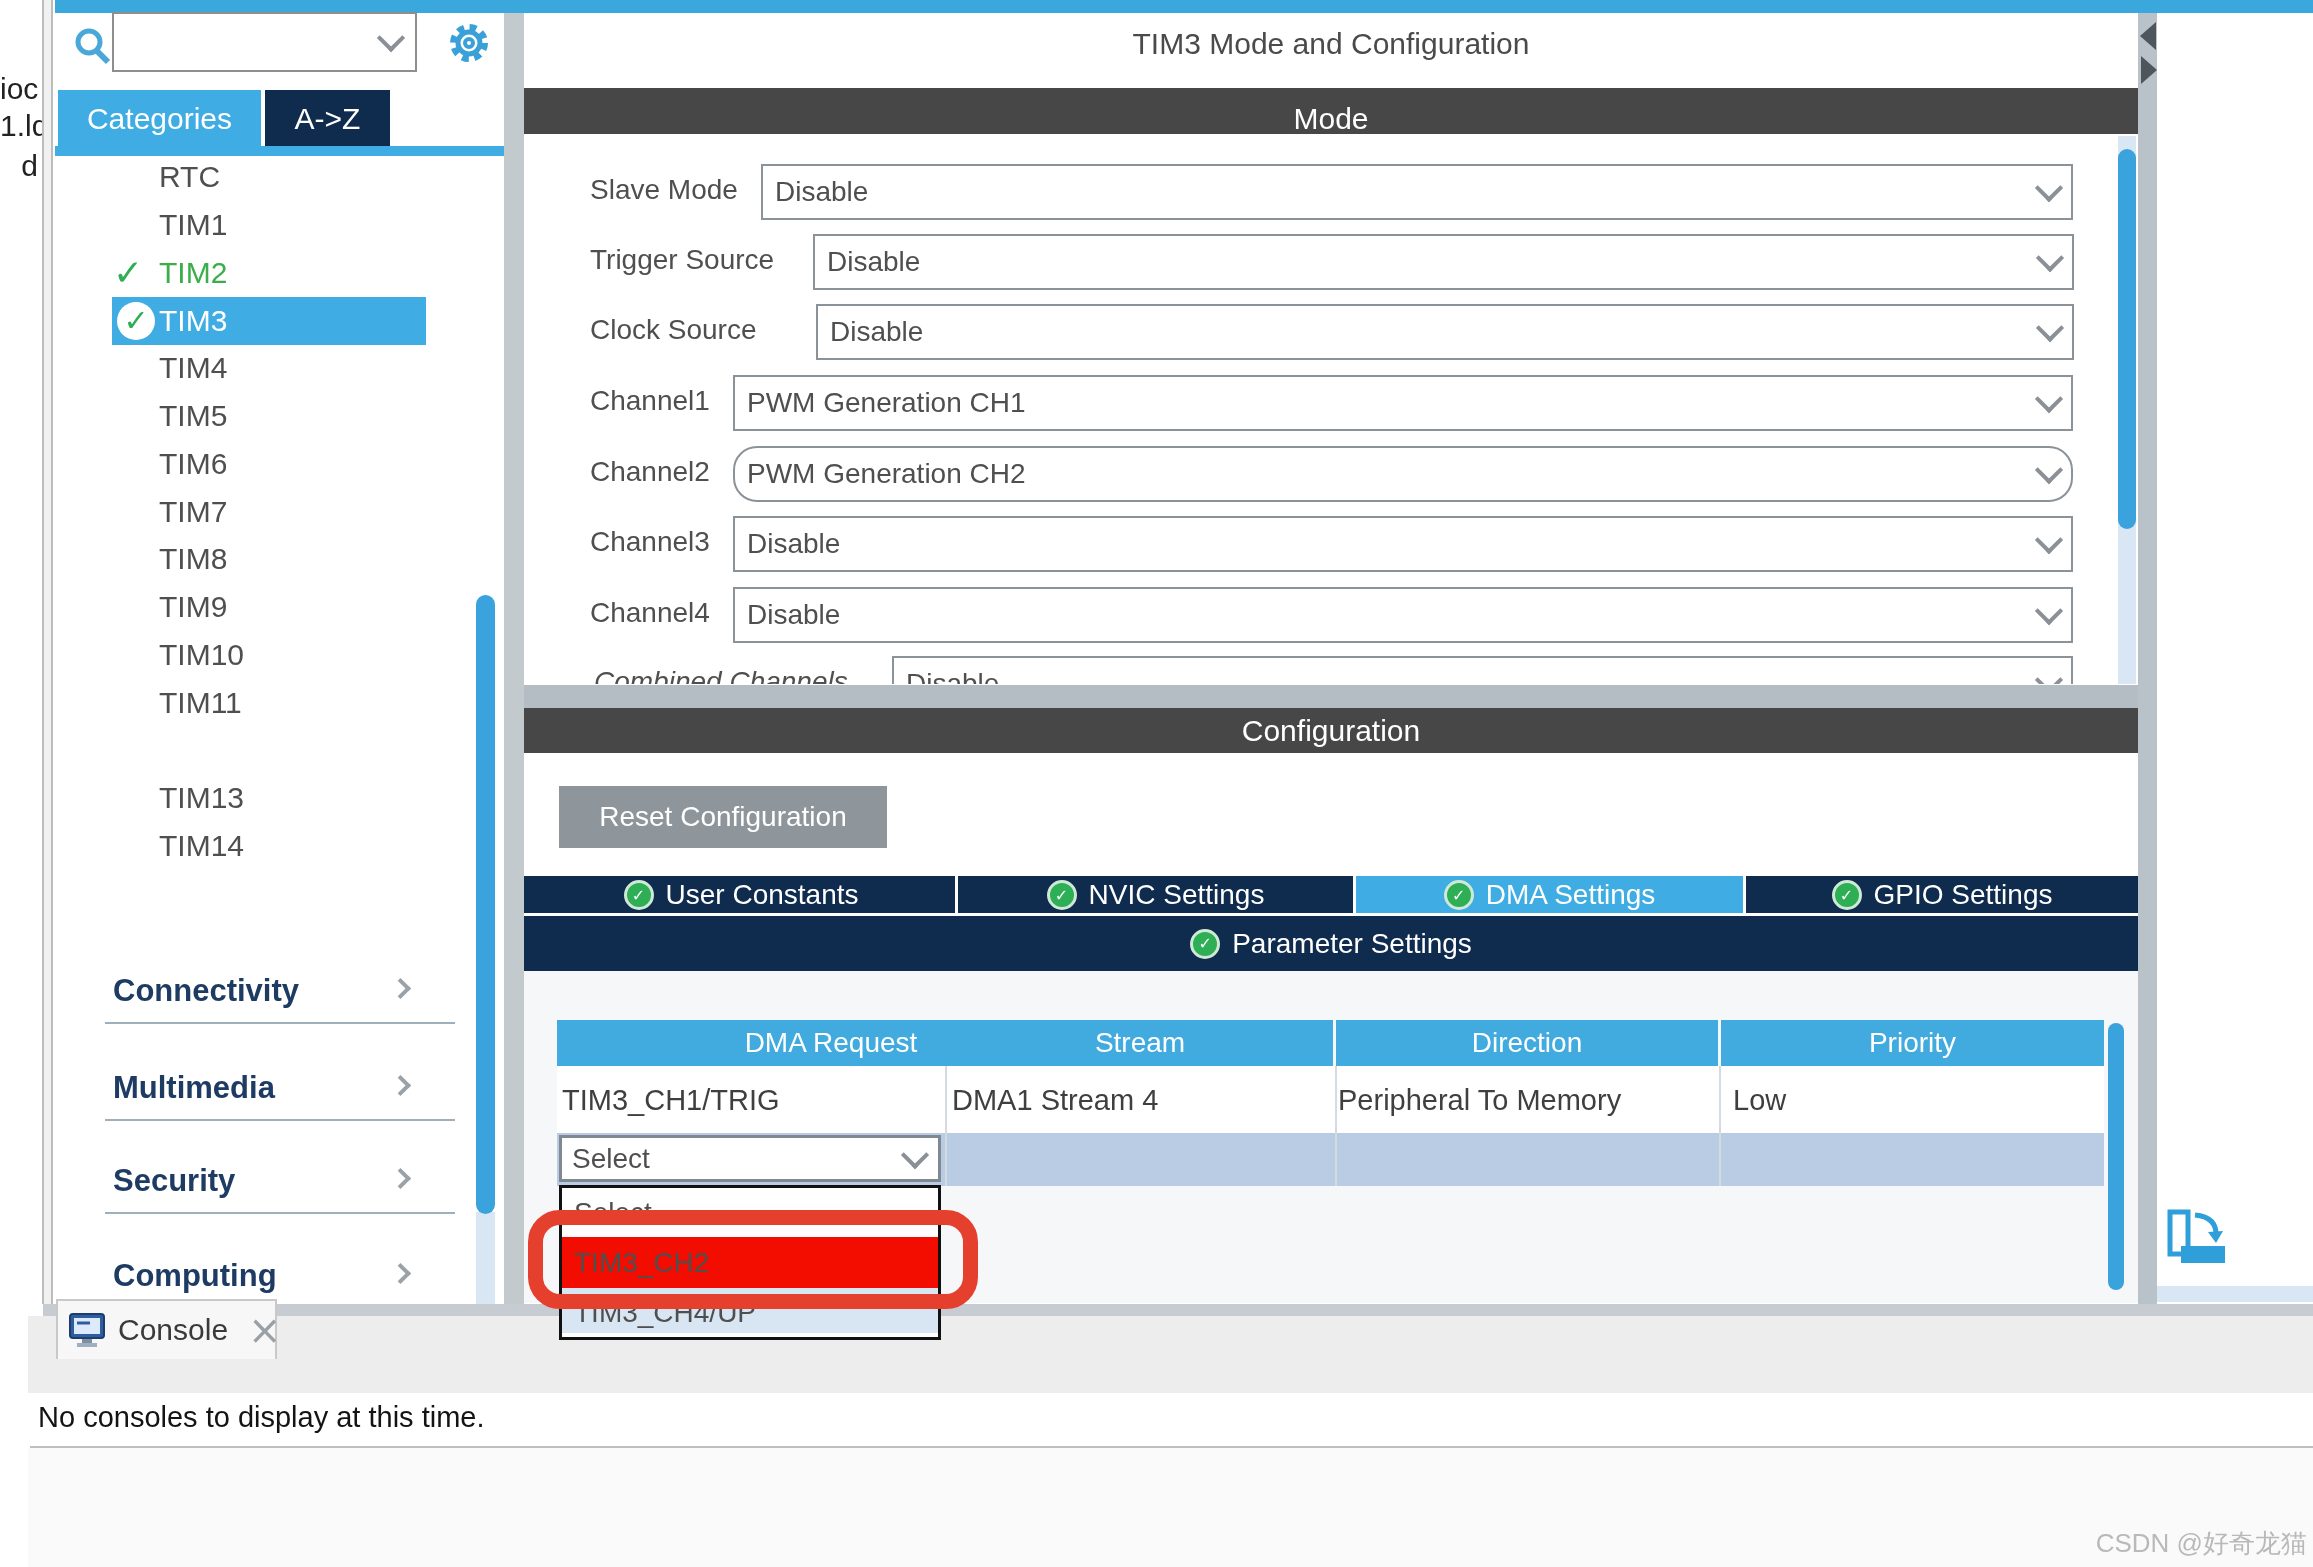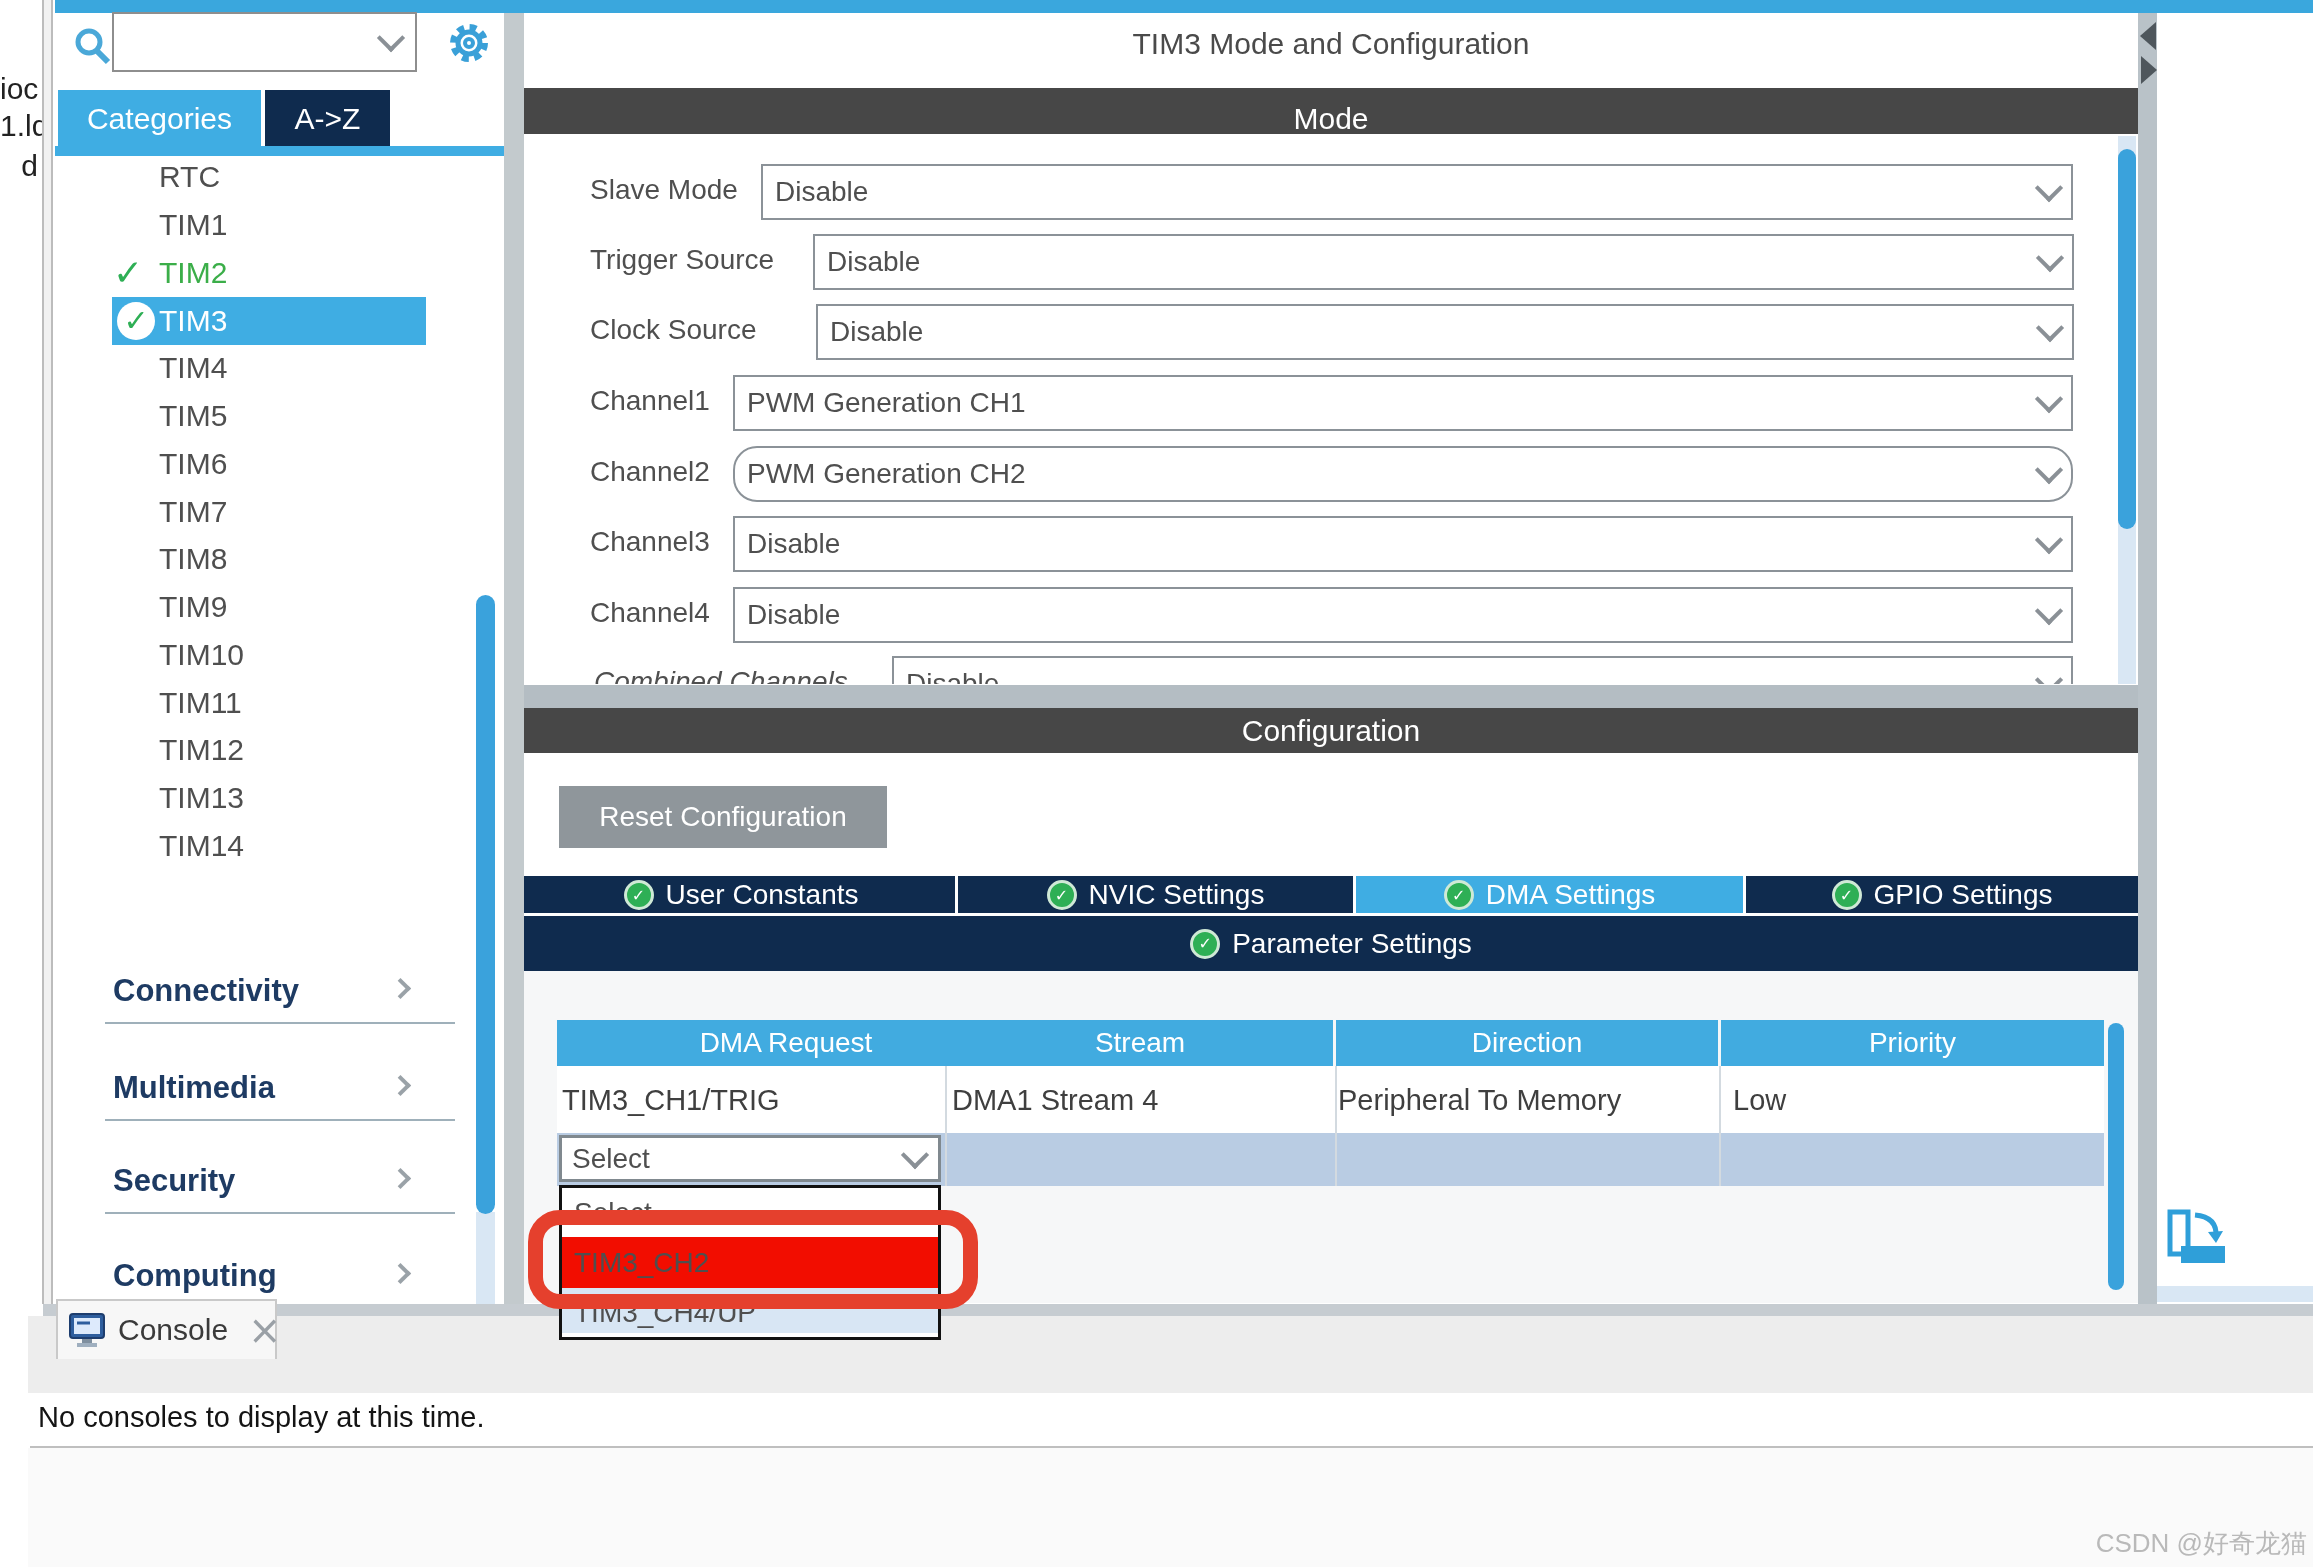--- a/index.html
+++ b/index.html
@@ -88,21 +88,20 @@
     <span class="abs txt" style="left:104px;top:0;height:48px;line-height:48px;color:#fff;">TIM3</span>
   </div>
   <div class="p-item txt" style="top:344px;"><span>TIM4</span></div>
   <div class="p-item txt" style="top:392px;"><span>TIM5</span></div>
   <div class="p-item txt" style="top:440px;"><span>TIM6</span></div>
   <div class="p-item txt" style="top:488px;"><span>TIM7</span></div>
   <div class="p-item txt" style="top:535px;"><span>TIM8</span></div>
   <div class="p-item txt" style="top:583px;"><span>TIM9</span></div>
   <div class="p-item txt" style="top:631px;"><span>TIM10</span></div>
   <div class="p-item txt" style="top:679px;"><span>TIM11</span></div>
-  <div class="p-item txt" style="top:726px;"><span>TIM12</span></div>
   <div class="p-item txt" style="top:774px;"><span>TIM13</span></div>
   <div class="p-item txt" style="top:822px;"><span>TIM14</span></div>
 
   <div class="cat-row" style="top:971px;">
     <span class="cat-label txt">Connectivity</span>
     <span class="chev-right abs" style="left:338px;top:10px;"></span>
     <div class="cat-underline"></div>
   </div>
   <div class="cat-row" style="top:1068px;">
     <span class="cat-label txt">Multimedia</span>
@@ -237,21 +236,21 @@
   <div class="abs" style="left:524px;top:913px;width:1614px;height:3px;background:#fff;"></div>
   <div class="abs ctr" style="left:524px;top:916px;width:1614px;height:55px;background:#0f2b4e;gap:12px;">
     <span class="badge">
         <span>✓</span>
       </span>
     <span class="tab-label">Parameter Settings</span>
   </div>
 
   <div class="abs" style="left:524px;top:971px;width:1614px;height:332px;background:#f6f7f8;"></div>
 
-  <div class="th-cell" style="left:557px;width:458px;">
+  <div class="th-cell" style="left:557px;width:458px;padding-left:45px;">
       <span class="txt">DMA Request</span>
     </div>
   <div class="th-cell" style="left:947px;width:386px;">
       <span class="txt">Stream</span>
     </div>
   <div class="th-cell" style="left:1336px;width:382px;">
       <span class="txt">Direction</span>
     </div>
   <div class="th-cell" style="left:1721px;width:383px;">
       <span class="txt">Priority</span>

